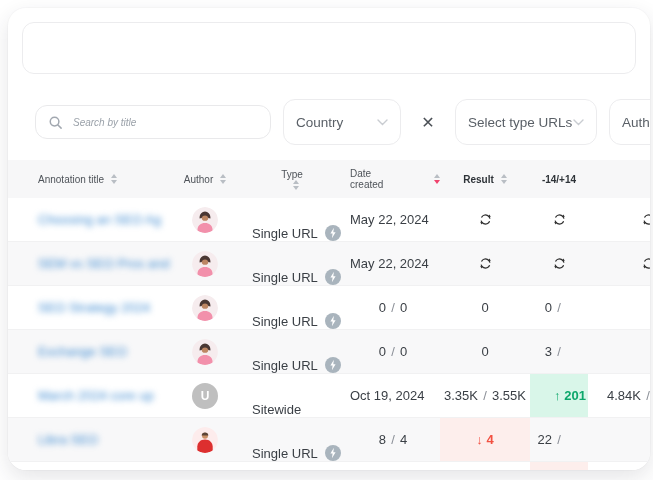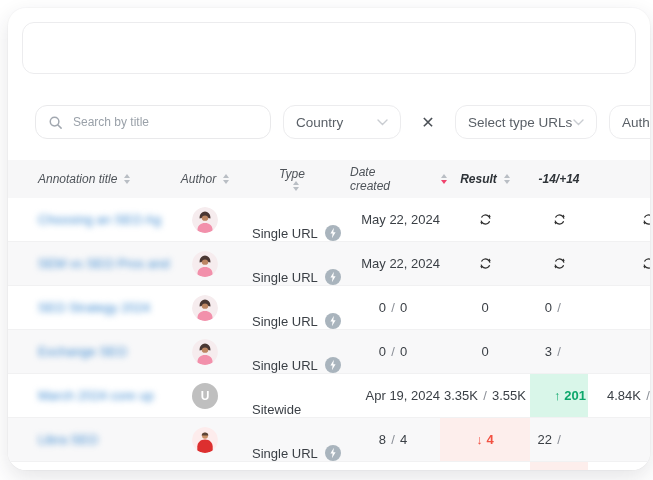--- a/index.html
+++ b/index.html
@@ -3,51 +3,51 @@
 <meta charset="utf-8">
 <style>
   html,body{margin:0;padding:0;width:653px;height:480px;background:#ffffff;overflow:hidden;
     font-family:"Liberation Sans",sans-serif;}
   .card{position:absolute;left:8px;top:8px;width:642px;height:462px;background:#fff;
     border-radius:18px;box-shadow:0 8px 22px rgba(40,40,60,.12), 0 0 0 1px rgba(0,0,0,.02);overflow:hidden;}
   .top-box{position:absolute;left:14px;top:14px;width:612px;height:50px;border:1px solid #ececee;border-radius:12px;background:#fff;}
   
   .filters{position:absolute;left:27px;top:97px;height:34px;display:flex;align-items:center;}
   .search{width:236px;height:34px;border:1px solid #e9e9eb;border-radius:12px;display:flex;align-items:center;gap:8px;padding:0 12px;box-sizing:border-box;background:#fff;}
-  .search input{border:none;outline:none;flex:1;font-size:12px;color:#4c5158;font-family:"Liberation Sans",sans-serif;background:transparent;}
+  .search input{border:none;outline:none;flex:1;font-size:10px;color:#4c5158;font-family:"Liberation Sans",sans-serif;background:transparent;font-style:italic;}
   .search input::placeholder{color:#9aa1a9;}
-  .select{height:34px;border:1px solid #ececee;border-radius:12px;display:flex;align-items:center;justify-content:space-between;padding:14px 12px;box-sizing:border-box;background:#fff;margin-left:12px;cursor:pointer;flex:0 0 auto;}
+  .select{height:46px;border:1px solid #ececee;border-radius:12px;display:flex;align-items:center;justify-content:space-between;padding:14px 12px;box-sizing:border-box;background:#fff;margin-left:12px;cursor:pointer;flex:0 0 auto;}
   .select .lbl{font-size:13.5px;color:#5a6067;white-space:nowrap;}
   .sel-country{width:118px;}
   .sel-type{width:142px;margin-left:12px;}
   .sel-author{width:110px;}
   .clear-x{width:30px;text-align:center;font-size:16px;color:#4b5056;cursor:pointer;margin-left:12px;flex:0 0 auto;}
   
   .grid{display:grid;grid-template-columns:140px 70px 106px 94px 90px 58px 120px;padding-left:22px;box-sizing:border-box;}
   .thead{position:absolute;left:0;top:152px;width:700px;height:38px;background:#f7f7f8;align-items:center;}
-  .th{display:flex;align-items:center;font-size:12px;color:#4e5359;font-weight:500;font-style:italic;}
+  .th{display:flex;align-items:center;font-size:10px;color:#4e5359;font-weight:500;}
   .th.bold{font-weight:700;color:#2e3338;}
   .th.c{justify-content:center;}
   .th.pl8{padding-left:8px;}
   .th.pl12{padding-left:12px;}
   .th.pl4{padding-left:4px;gap:44px;}
   .th.between{justify-content:space-between;padding-right:14px;flex-direction:column;}
   .sort{display:inline-flex;flex-direction:column;gap:2px;margin-left:7px;cursor:pointer;}
   .sort i{display:block;width:0;height:0;border-left:3.5px solid transparent;border-right:3.5px solid transparent;}
   .sort i.up{border-bottom:4.5px solid #b9bec4;}
   .sort i.dn{border-top:4.5px solid #b9bec4;}
   .sort i.dn.active{border-top-color:#f0436d;}
   .tbody{position:absolute;left:0;top:190px;width:700px;}
   .row{height:44px;align-items:stretch;border-bottom:1px solid #f1f1f2;background:#fff;}
   .row.alt{background:#f8f8f9;}
   .cell{display:flex;align-items:center;font-size:13px;color:#3a3f45;}
   .cell.c{justify-content:center;}
   .cell.pl8{padding-left:8px;}
   .cell.pl12{padding-left:12px;align-items:flex-end;}
-  .cell.pl4{padding-left:4px;justify-content:flex-end;}
+  .cell.pl4{padding-left:4px;}
   .title-link{font-size:13px;color:#3f8bd1;filter:blur(3px);white-space:nowrap;cursor:pointer;text-decoration:none;}
   .type-badge{margin-left:7px;display:inline-flex;}
   .metric{display:grid;grid-template-columns:1fr 14px 1fr;width:100%;align-items:center;font-size:13px;color:#3a3f45;}
   .metric .a{text-align:right;}
   .metric .s{text-align:center;color:#8b9097;}
   .metric .b{text-align:left;}
   .result-cell{height:100%;display:flex;align-items:center;justify-content:center;font-size:13px;font-weight:700;}
   .tone-up{background:#d9f6e9;color:#0da76b;padding-left:22px;}
   .tone-down{background:#fdeeec;color:#f25041;}
   .tone-none{color:#3a3f45;font-weight:400;}
@@ -359,21 +359,21 @@
         <div class="cell pl8">
           <a class="title-link">March 2024 core up</a>
         </div>
         <div class="cell c">
           <span class="avatar" style="background:#bfbfbf;color:#fff;font-size:12px;font-weight:700;">U</span>
         </div>
         <div class="cell pl12">
           <span>Sitewide</span>
         </div>
         <div class="cell pl4">
-          <span>Apr 19, 2024</span>
+          <span>Oct 19, 2024</span>
         </div>
         <div class="cell c">
           <span class="metric">
      <span class="a">3.35K</span>
             <span class="s">/</span>
             <span class="b">3.55K</span>
           </span>
         </div>
         <div class="result-cell tone-up">
           <span>↑ 201</span>

